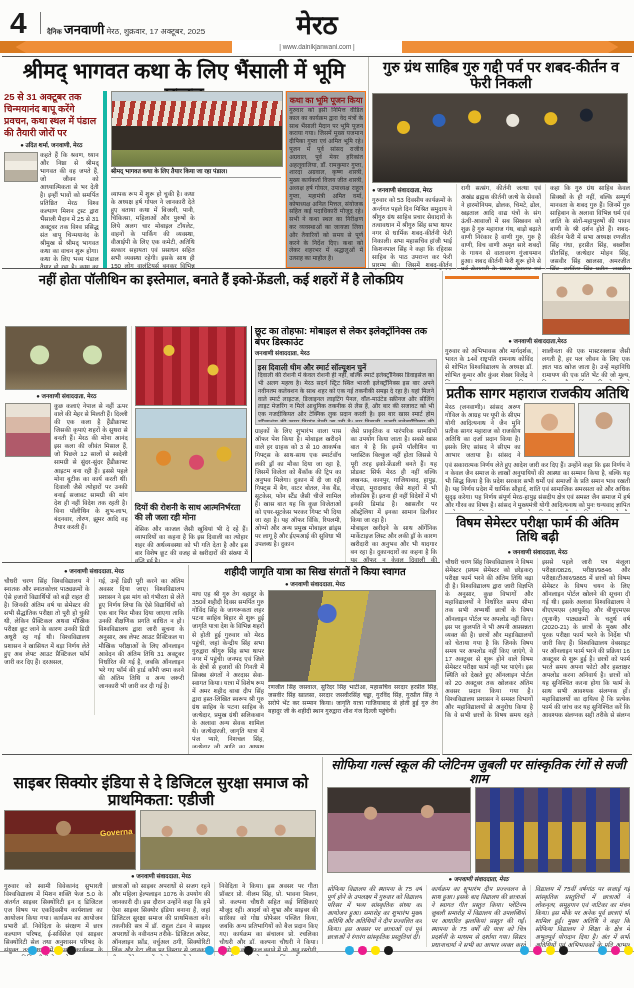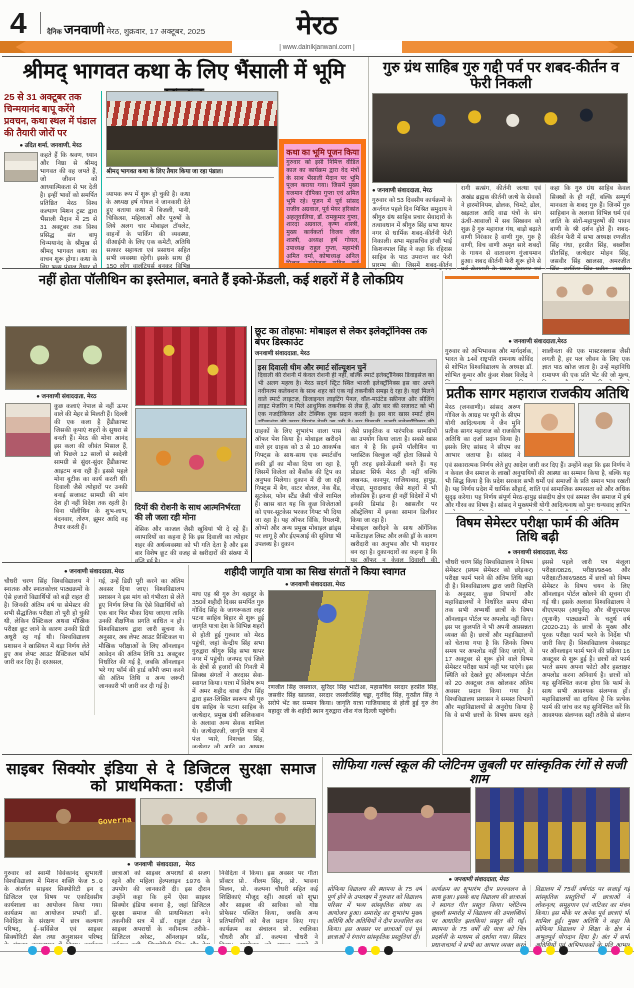--- a/index.html
+++ b/index.html
@@ -86,21 +86,21 @@
      radial-gradient(circle 6px at 80% 33%,#caa083 0 5px,transparent 6px),
      linear-gradient(#d8d2c4 0 45%,#8a8258 45%);}
   .ph-award{background:
      radial-gradient(circle 7px at 30% 30%,#caa083 0 6px,transparent 7px),
      radial-gradient(circle 7px at 70% 28%,#caa083 0 6px,transparent 7px),
      linear-gradient(#3c3430 0 30%,#9a6a7a 30% 75%,#c8b0b8 75%);}
   .ph-dancers{background:
      repeating-linear-gradient(90deg,transparent 0 14px,#2c3c8c 14px 24px),
      linear-gradient(#5a4a62 0 40%,#caa33a 40% 85%,#6a5a4a 85%);}
   
-  .shadebox{background:#f9a8d4;border:5px solid #f97316;margin-top:48px;}
+  .shadebox{background:#a3a3a3;border:1px solid #f97316;}
   .graybox{background:#dcdcdc;border:1px solid #aaa;}
   .orangebar{height:3px;background:#e87722;}
   
   .regline{position:absolute;left:0;top:951px;width:634px;height:1px;background:#9a9a9a;}
   .reggroup{position:absolute;top:946px;display:flex;gap:4px;}
   .dot{width:9px;height:9px;border-radius:50%;}
   .dot.c{background:#29abe2;}.dot.m{background:#ec1c8d;}.dot.y{background:#ffe400;}.dot.k{background:#1a1a1a;}
 </style>
 </head>
 <body>
@@ -119,21 +119,21 @@
   </div>
   <div class="ribbon"></div>
   <div class="urlchip">| www.dainikjanwani.com |</div>
 
   <div class="sec rule-t" style="left:2px;top:56px;width:630px;height:213px;border-bottom:1px solid #555;">
     <div class="vline" style="left:366px;"></div>
 
     <div style="position:absolute;left:0;top:0;width:364px;height:213px;">
       <div class="h1" style="font-size:21px;padding:2px 0 1px;">श्रीमद् भागवत कथा के लिए भैंसाली में भूमि पूजन</div>
       <div style="display:flex;position:absolute;left:2px;top:34px;width:362px;height:177px;">
-        <div style="width:100px;padding-right:4px;border-right:1px solid #14b8a6;overflow:hidden;">
+        <div style="width:100px;padding-right:4px;border-right:4px solid #14b8a6;overflow:hidden;">
           <div class="maroon" style="font-size:9.5px;font-weight:bold;line-height:1.25;">25 से 31 अक्टूबर तक चिन्मयानंद बापू करेंगे प्रवचन, कथा स्थल में पंडाल की तैयारी जोरों पर</div>
           <div class="byline">● उदित शर्मा, जनवाणी, मेरठ</div>
           <div class="photo ph-portrait" style="float:left;width:34px;height:30px;margin:1px 2px 1px 0;"></div>
           <div class="body">कहते हैं कि श्रवण, ध्यान और निष्ठा से श्रीमद् भागवत की वह जपते हैं, जो जीवन को आध्यात्मिकता से भर देती है। इन्हीं भावों को समर्पित प्रतिष्ठित मेरठ विश्व कल्याण मिशन ट्रस्ट द्वारा भैंसाली मैदान में 25 से 31 अक्टूबर तक विश्व प्रसिद्ध संत बापू चिन्मयानंद के श्रीमुख से श्रीमद् भागवत कथा का वाचन शुरू होगा। कथा के लिए भव्य पंडाल तैयार हो रहा है। कथा का शुभारंभ 24 अक्टूबर को कलश यात्रा के साथ होगा। चिन्मयानंद बापू के आगमन की तैयारी</div>
         </div>
         <div style="width:180px;padding:0 4px;border-right:1px solid #d8d8d0;overflow:hidden;">
           <div class="photo ph-pandal" style="width:172px;height:76px;">
             <div class="roofshade"></div>
             <div class="grass"></div>
           </div>
@@ -249,21 +249,21 @@
         <div class="body" style="width:72px;">माघ एह श्री गुरु तेग बहादुर के 350वें शहीदी दिवस समर्पित गुरु गोविंद सिंह के जागरूकता लहर पटना साहिब बिहार से शुरू हुई जागृति यात्रा देश के विभिन्न शहरों से होती हुई गुरुवार को मेरठ पहुंची, जहां केन्द्रीय सिंह सभा गुरुद्वारा श्रीगुरु सिंह सभा थापर नगर में पहुंची। जनपद एवं जिले के क्षेत्रों से हजारों की गिनती में सिक्ख संगतों ने अरदास सेवा-स्वागत किया। यात्रा में विशेष रूप में अमर शहीद बाबा दीप सिंह द्वारा हस्त-लिखित स्वरूप श्री गुरु ग्रंथ साहिब के पटना साहिब के जत्थेदार, प्रमुख ग्रंथी सलिकबान के अलावा अन्य सेवक शामिल थे। जत्थेदारजी, जागृति यात्रा में पंज प्यारे, निशचल सिंह, जत्थेदार जी आदि का अध्यक्ष सरदार रणजीत सिंह गंधा, उपाध्यक्ष सरदार</div>
         <div style="width:170px;">
           <div class="photo ph-truck" style="width:168px;height:92px;"></div>
           <div class="body" style="font-size:6px;margin-top:2px;">रणजीत सिंह जसवाल, सुरिंदर सिंह भाटीआ, महासचिव सरदार हरप्रीत सिंह, जसवीर सिंह खालसा, सरदार जसवीरसिंह चड्ढा, गुरविंद सिंह, गुरप्रीत सिंह ने सरोपे भेंट कर सम्मान किया। जागृति यात्रा गाजियाबाद से होती हुई गुरु तेग बहादुर जी के शहीदी स्थान गुरुद्वारा शीश गंज दिल्ली पहुंचेगी।</div>
         </div>
       </div>
     </div>
   </div>
 
   <div class="sec" style="left:2px;top:757px;width:630px;height:187px;">
-    <div style="position:absolute;left:0;top:4px;width:318px;height:187px;font-family:Liberation Mono, monospace;">
+    <div style="position:absolute;left:0;top:16px;width:318px;height:187px;">
       <div class="h1" style="font-size:15.5px;padding:1px 0;">साइबर सिक्योर इंडिया से दे डिजिटल सुरक्षा समाज को प्राथमिकता: एडीजी</div>
       <div style="display:flex;gap:4px;padding:0 2px;">
         <div class="photo ph-adg" style="width:132px;height:60px;">
             <span class="gov">Governa</span>
           </div>
         <div class="photo ph-audience" style="width:176px;height:60px;"></div>
       </div>
       <div class="byline">● जनवाणी संवाददाता, मेरठ</div>
       <div style="display:flex;gap:4px;padding:0 2px;height:74px;overflow:hidden;">
         <div class="body" style="width:100px;">गुरुवार को स्वामी विवेकानंद सुभारती विश्वविद्यालय में मिशन शक्ति फेज 5.0 के अंतर्गत साइबर सिक्योरिटी इन द डिजिटल एज विषय पर एकदिवसीय कार्यशाला का आयोजन किया गया। कार्यक्रम का आयोजन प्रभारी डॉ. निवेदिता के संरक्षण में छात्र कल्याण परिषद, ई-सर्विसेज एवं साइबर सिक्योरिटी सेल तथा अनुशासन परिषद के संयुक्त तत्वावधान में किया। कार्यक्रम के मुख्य अतिथि एडीजी मेरठ जोन भानु भास्कर, डीआईजी कलानिधि नैथानी, डीएसपी बबीता सिंह, एसएसपी डॉ. विपिन ताडा और प्रसिद्ध साइबर विशेषज्ञ रहे।</div>

